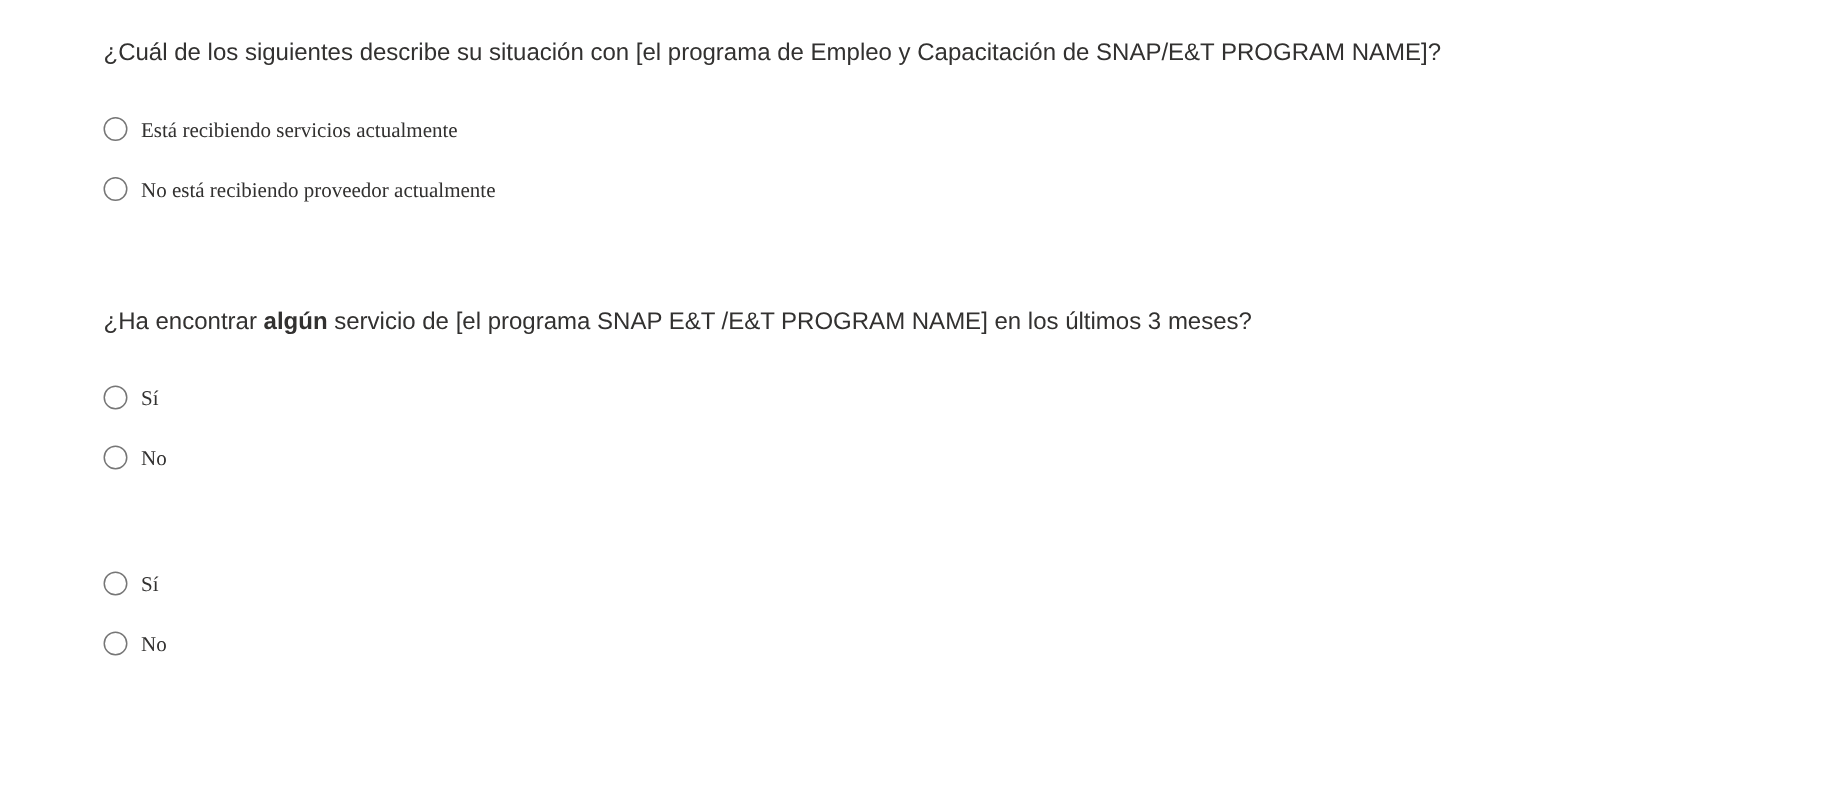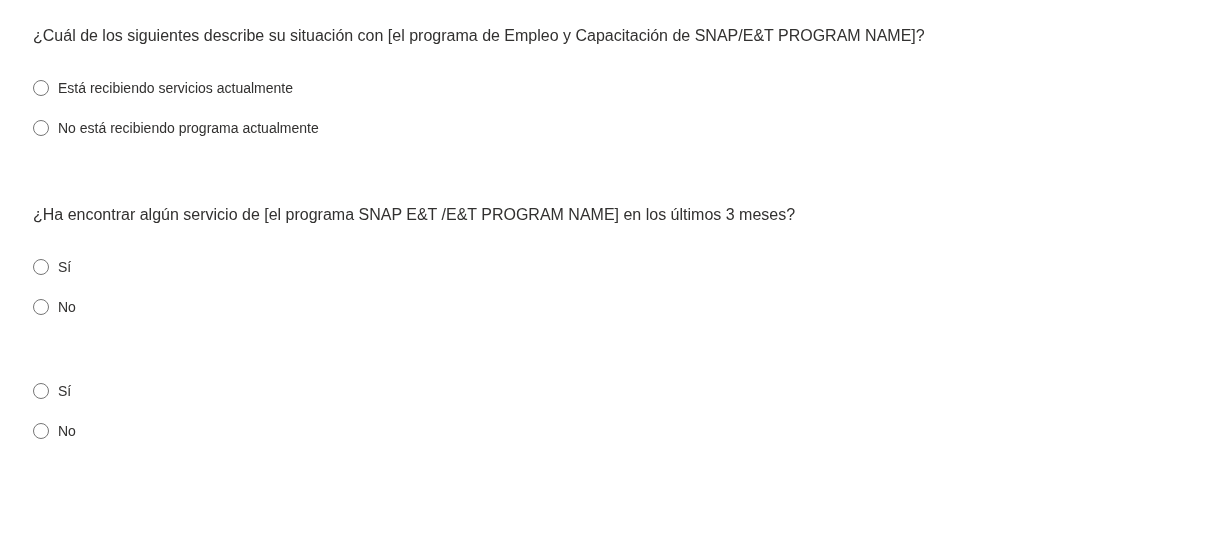--- a/index.html
+++ b/index.html
@@ -8,43 +8,44 @@
     min-height: 534px;
     background: #ffffff;
     font-family: "Liberation Sans", "DejaVu Sans", sans-serif;
   }
   .survey {
     padding: 23px 60px 40px 33px;
     max-width: 1215px;
   }
   .question-block {
     max-width: 1130px;
+    margin-left: 36px;
   }
   .question-block + .question-block {
     margin-top: 64px;
   }
   .question-text {
     font-size: 16px;
     line-height: 25px;
     color: #323130;
     font-weight: 400;
   }
   .question-text .bold-segment {
-    font-weight: 400;
+    font-weight: 700;
   }
   .options {
     margin-top: 30px;
     list-style: none;
   }
   .option-row {
     display: flex;
-    align-items: center;
     margin-bottom: 20px;
     cursor: pointer;
     width: max-content;
+    font-family: Liberation Serif, serif;
   }
   .option-row:last-child { margin-bottom: 0; }
   .radio-circle {
     width: 16px;
     height: 16px;
     border: 1px solid #767676;
     border-radius: 50%;
     background: #ffffff;
     flex: 0 0 auto;
     display: inline-block;
@@ -63,21 +64,21 @@
 
   <section class="question-block">
     <div class="question-text">¿Cuál de los siguientes describe su situación con [el programa de Empleo y Capacitación de SNAP/E&amp;T PROGRAM NAME]?</div>
     <ul class="options">
       <li class="option-row">
         <span class="radio-circle"></span>
         <span class="option-label">Está recibiendo servicios actualmente</span>
       </li>
       <li class="option-row">
         <span class="radio-circle"></span>
-        <span class="option-label">No está recibiendo programa actualmente</span>
+        <span class="option-label">No está recibiendo proveedor actualmente</span>
       </li>
     </ul>
   </section>
 
   <section class="question-block">
     <div class="question-text"><span>¿Ha encontrar </span><span class="bold-segment">algún</span><span> servicio de [el programa SNAP E&amp;T /E&amp;T PROGRAM NAME] en los últimos 3 meses?</span></div>
     <ul class="options">
       <li class="option-row">
         <span class="radio-circle"></span>
         <span class="option-label">Sí</span>

